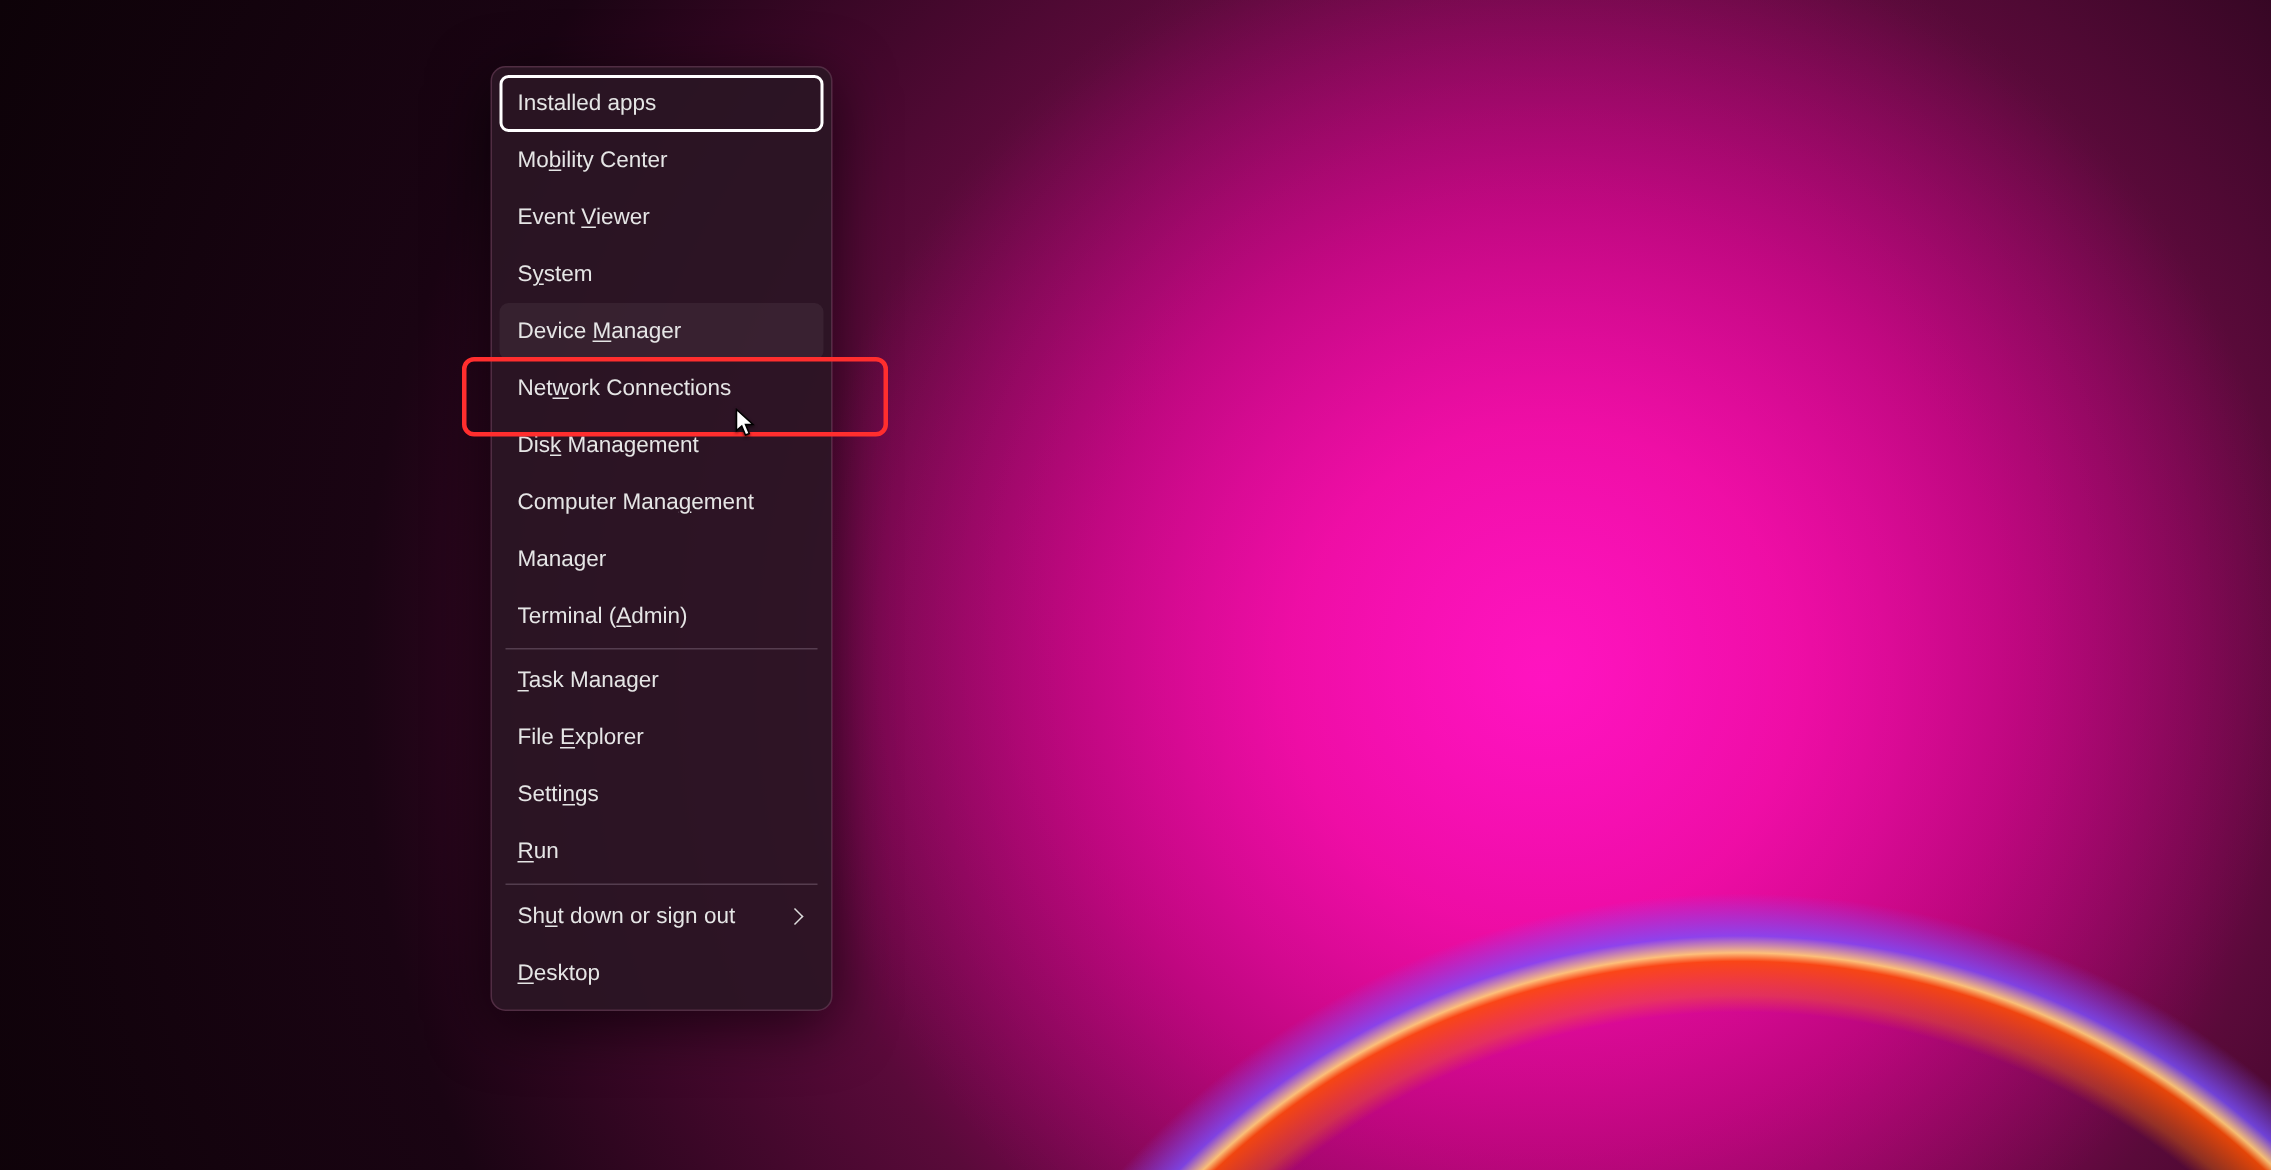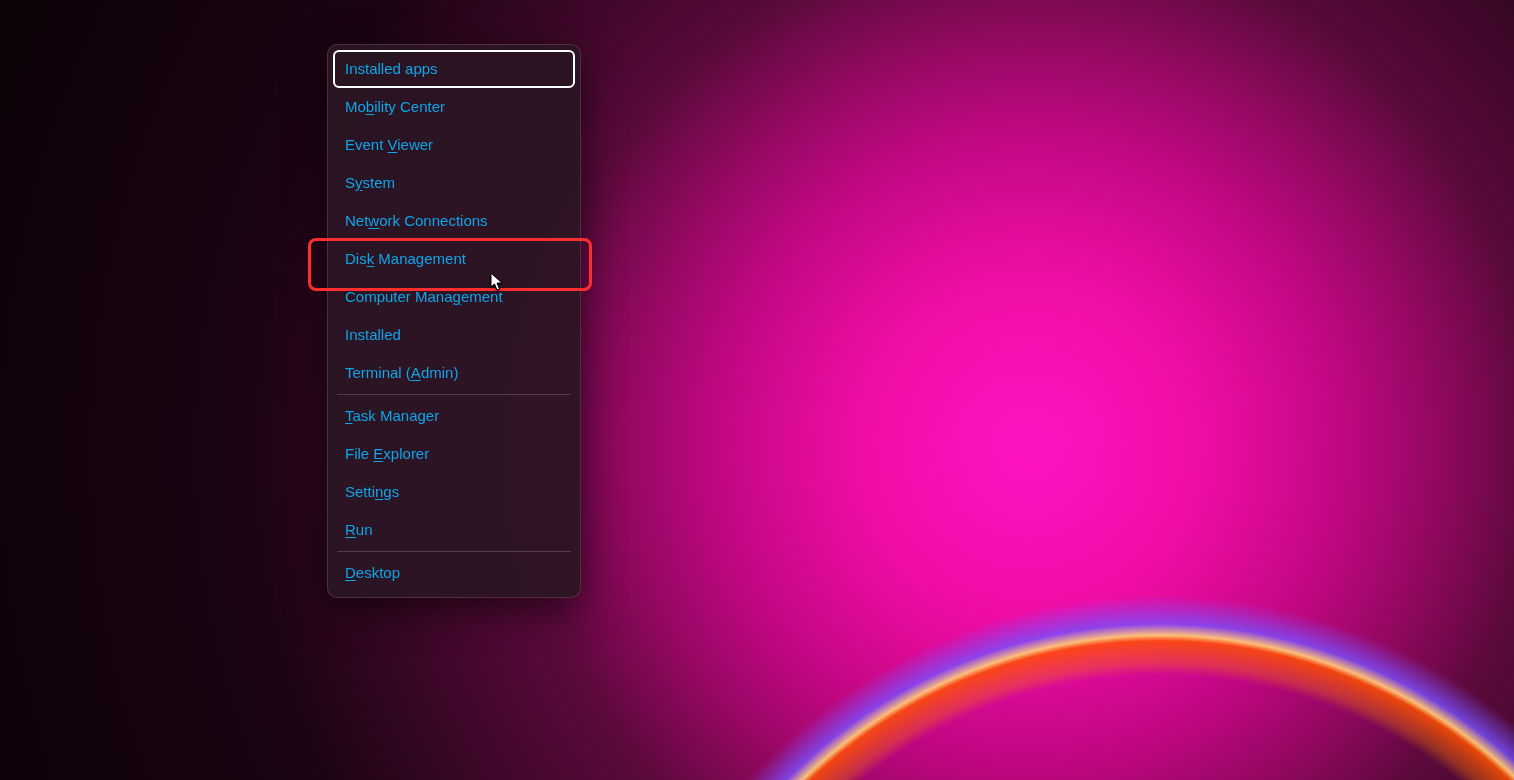--- a/index.html
+++ b/index.html
@@ -35,27 +35,27 @@
       content: "";
       position: absolute;
       inset: 0;
       background: radial-gradient(circle at 68% 55%, rgba(255,40,180,0.5) 0%, transparent 45%);
       pointer-events: none;
     }
     .context-menu {
       position: absolute;
       left: 327px;
       top: 44px;
-      width: 254px;
+      width: 228px;
       background: rgba(42, 22, 36, 0.92);
       border: 1px solid rgba(120, 70, 100, 0.5);
       border-radius: 10px;
       box-shadow: 0 10px 40px rgba(0,0,0,0.6);
       padding: 5px;
-      color: #0ea5e9;
+      color: #e5e5e5;
       font-size: 15px;
     }
     .menu-item {
       padding: 8px 12px 9px;
       border-radius: 6px;
       cursor: pointer;
       display: flex;
       align-items: center;
       justify-content: space-between;
       line-height: 1.4;
@@ -119,50 +119,57 @@
       </div>
       <div class="menu-item">
         <span>Mo<span class="accel">b</span>ility Center</span>
       </div>
       <div class="menu-item">
         <span>Event <span class="accel">V</span>iewer</span>
       </div>
       <div class="menu-item">
         <span>S<span class="accel">y</span>stem</span>
       </div>
+      <div class="menu-item hovered">
+        <span>Device <span class="accel">M</span>anager</span>
+      </div>
       <div class="menu-item">
         <span>Net<span class="accel">w</span>ork Connections</span>
       </div>
       <div class="menu-item">
         <span>Dis<span class="accel">k</span> Management</span>
       </div>
       <div class="menu-item">
         <span>Computer Mana<span class="accel">g</span>ement</span>
       </div>
       <div class="menu-item">
-        <span>Installed</span>
+        <span>Manager</span>
       </div>
       <div class="menu-item">
         <span>Terminal (<span class="accel">A</span>dmin)</span>
       </div>
       <div class="menu-separator"></div>
       <div class="menu-item">
         <span><span class="accel">T</span>ask Manager</span>
       </div>
       <div class="menu-item">
         <span>File <span class="accel">E</span>xplorer</span>
       </div>
       <div class="menu-item">
         <span>Setti<span class="accel">n</span>gs</span>
       </div>
       <div class="menu-item">
         <span><span class="accel">R</span>un</span>
       </div>
       <div class="menu-separator"></div>
       <div class="menu-item">
+        <span>Sh<span class="accel">u</span>t down or sign out</span>
+        <span class="submenu-arrow"></span>
+      </div>
+      <div class="menu-item">
         <span><span class="accel">D</span>esktop</span>
       </div>
     </div>
 
   <div class="highlight-box"></div>
 
   <div class="cursor">
     <svg width="14" height="20" viewBox="0 0 14 20">
       <path d="M1 1 L1 15 L4.5 12 L7 18 L9.5 17 L7 11 L12 11 Z" fill="white" stroke="black" stroke-width="1"></path>
     </svg>

